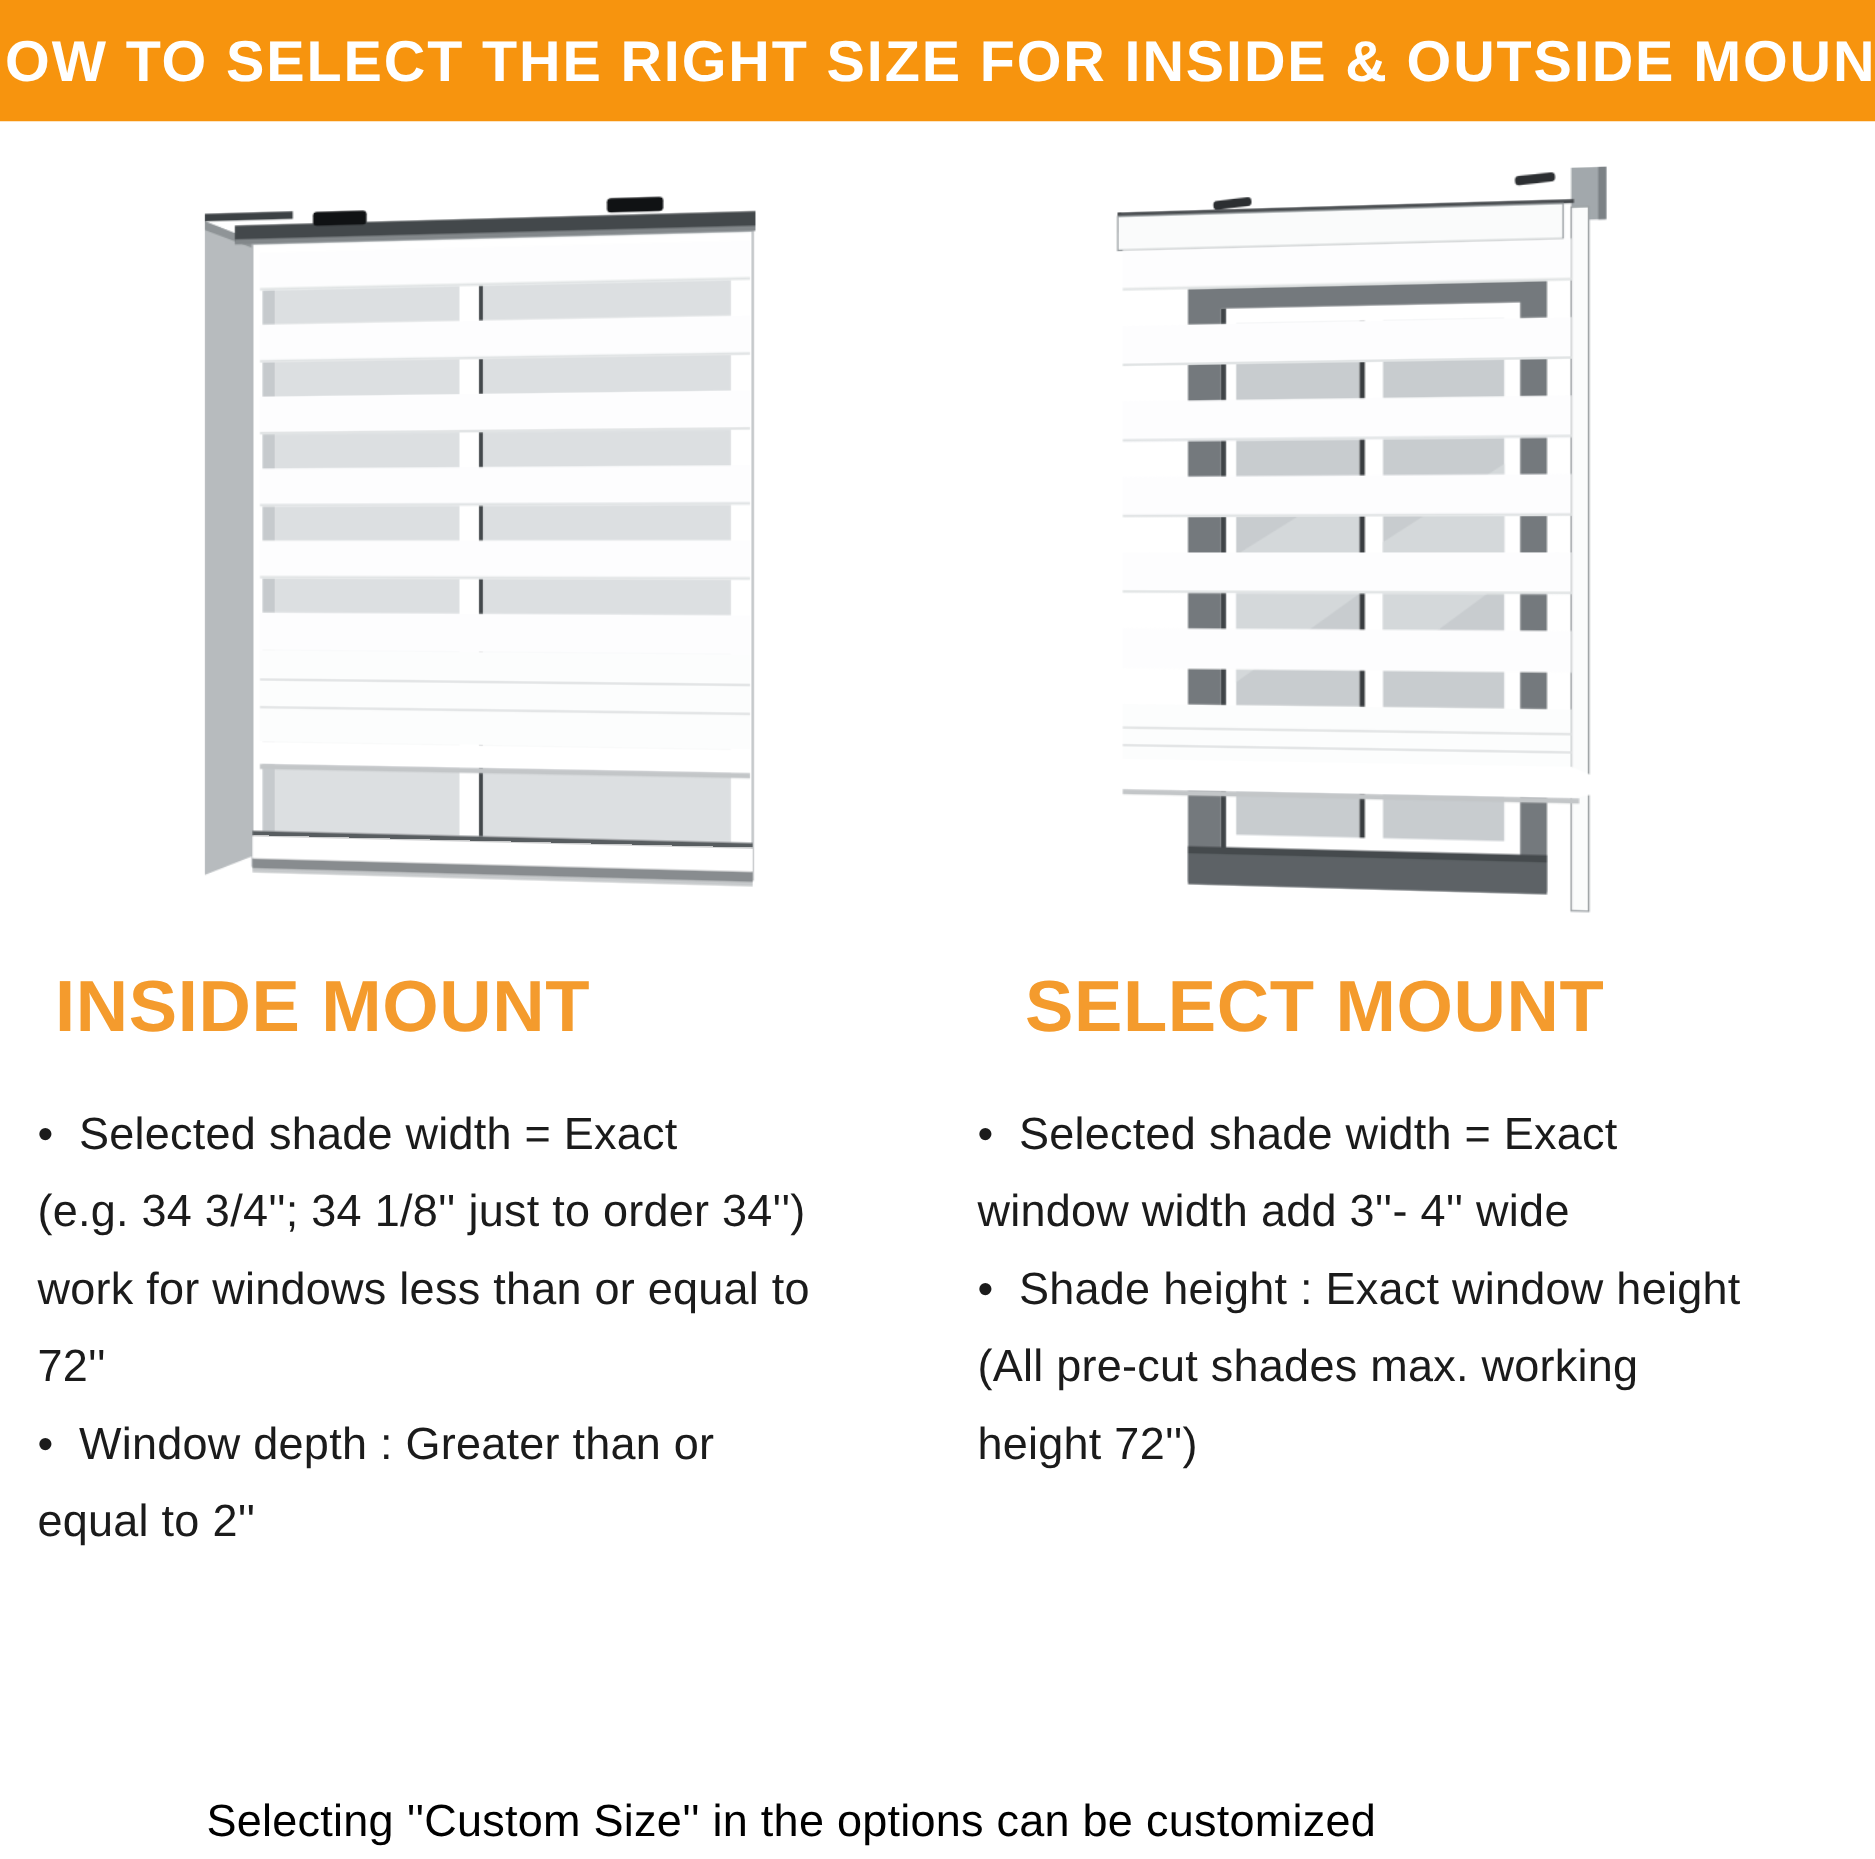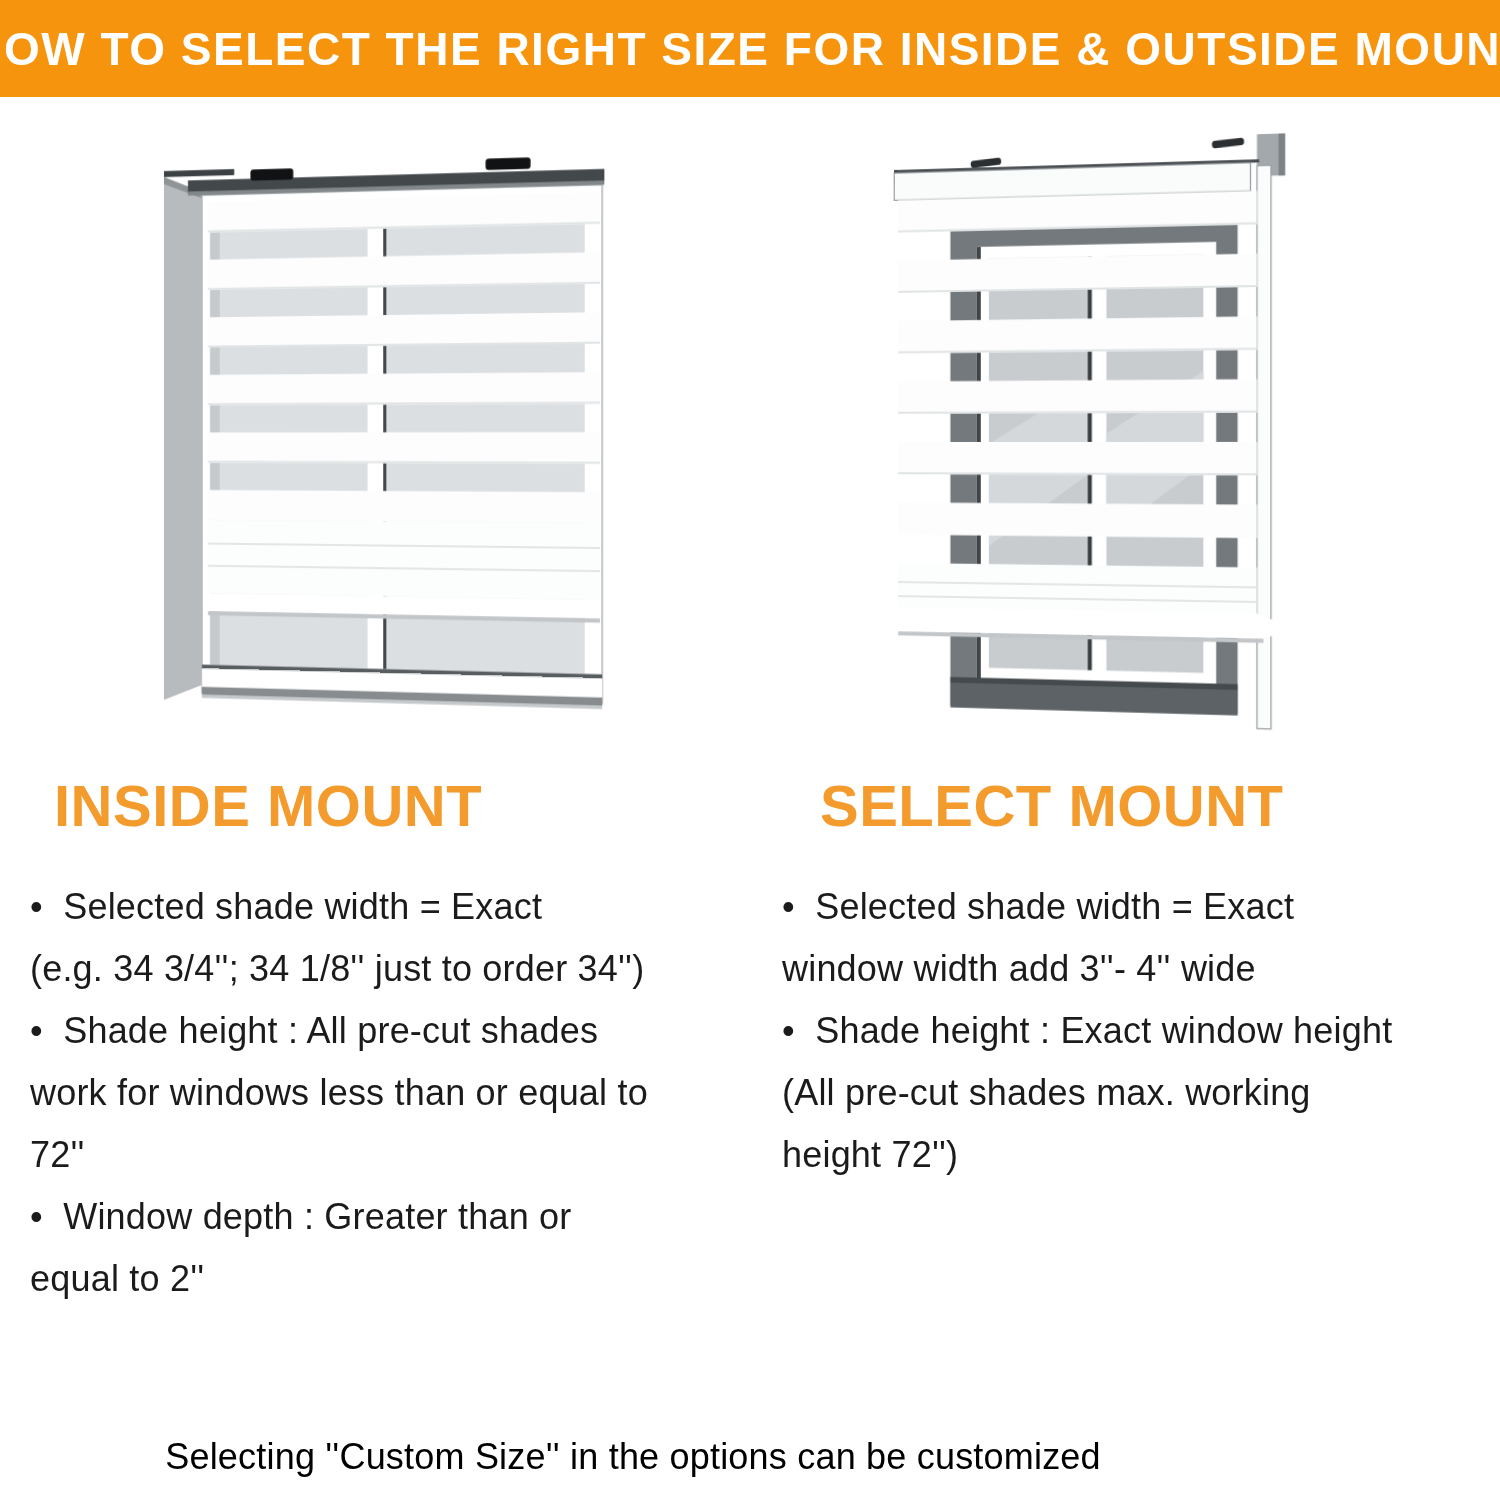--- a/index.html
+++ b/index.html
@@ -26,21 +26,21 @@
   .illus-left{left:158px;top:158px;width:432px;height:560px;}
   .illus-left .illus-inner{transform:perspective(1300px) rotateY(-8deg);transform-origin:0% 50%;}
   .illus-right{left:892px;top:142px;width:388px;height:604px;}
   .illus-right .illus-inner{transform:perspective(1300px) rotateY(-8deg);transform-origin:0% 50%;}
   
   .section-heading{
     position:absolute;top:772px;height:64px;
     color:var(--heading,#f49b2d);
     font-size:58px;font-weight:700;letter-spacing:0.5px;white-space:nowrap;
   }
-  .heading-inside{left:54px;text-align:right;}
+  .heading-inside{left:44px;text-align:right;}
   .heading-outside{left:820px;}
   
   .col{position:absolute;top:876px;color:var(--body-text,#1b1b1b);}
   .col-left{left:30px;width:724px;}
   .col-right{left:782px;width:716px;}
   .line{
     font-size:36px;line-height:62px;height:62px;
     letter-spacing:0.2px;white-space:pre;
   }
   
@@ -184,21 +184,20 @@
       </svg>
     </div>
   </div>
 
   <div class="section-heading heading-inside">INSIDE MOUNT</div>
   <div class="section-heading heading-outside">SELECT MOUNT</div>
 
   <div class="col col-left">
     <div class="line">•  Selected shade width = Exact</div>
     <div class="line">(e.g. 34 3/4''; 34 1/8'' just to order 34'')</div>
-    <div class="line">•  Shade height : All pre-cut shades</div>
     <div class="line">work for windows less than or equal to</div>
     <div class="line">72''</div>
     <div class="line">•  Window depth : Greater than or</div>
     <div class="line">equal to 2''</div>
   </div>
 
   <div class="col col-right">
     <div class="line">•  Selected shade width = Exact</div>
     <div class="line">window width add 3''- 4'' wide</div>
     <div class="line">•  Shade height : Exact window height</div>

